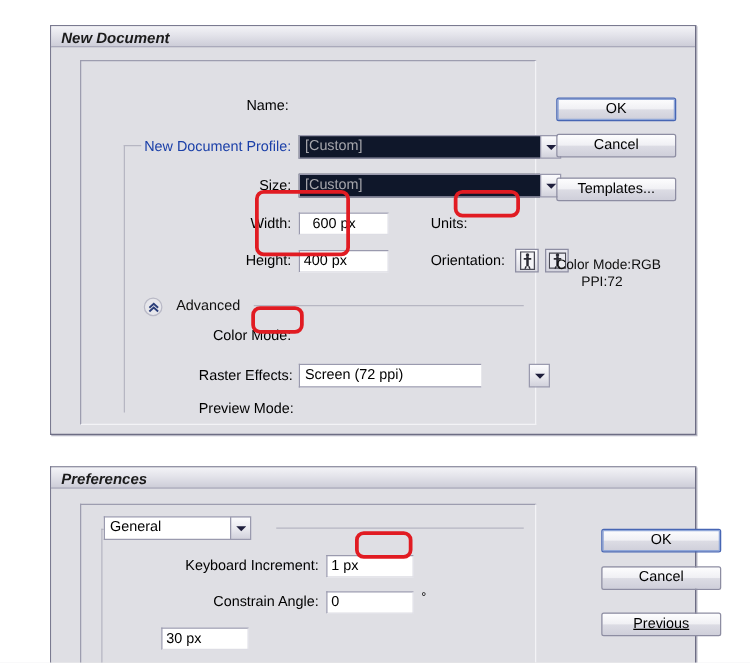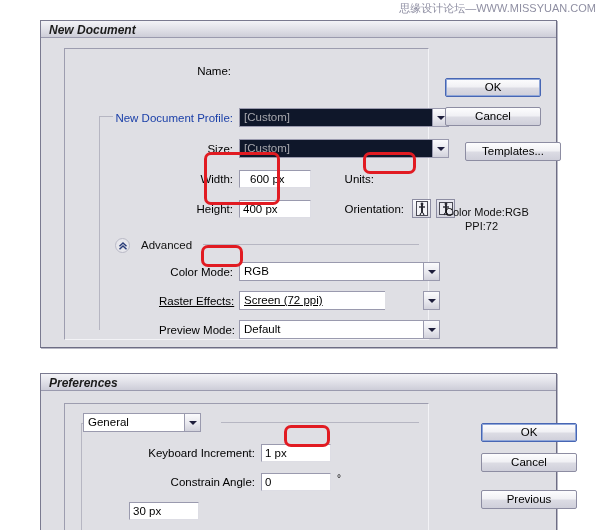--- a/index.html
+++ b/index.html
@@ -176,35 +176,32 @@
   }
 
   .static-txt { position: absolute; font-size: 11px; color: #101010; white-space: nowrap; }
   .deg { position: absolute; font-size: 10px; color: #000; }
 </style>
 </head>
 <body>
 
 <div id="root">
 
-  <div class="watermark">
-    <span class="cn">思缘设计论坛</span><span>—</span><span>WWW.MISSYUAN.COM</span>
-  </div>
 
   <div class="dialog" style="left:40px; top:20px; width:517px; height:328px;">
 
     <div class="dlg-title">
       <span>New Document</span>
     </div>
 
     <div class="dlg-body">
 
       <div class="inner-panel" style="left:23px; top:10px; width:365px; height:292px;"></div>
 
-      <div class="row" style="left:140px; top:26px;flex-direction:column;">
+      <div class="row" style="left:140px; top:40px;flex-direction:column;">
         <span class="lbl" style="width:50px;">Name:</span>
       </div>
 
       <div class="bracket" style="left:58px; top:78px; width:14px; height:214px; border-top:none;"></div>
       <div class="sep-line" style="left:58px; top:78px; width:14px;"></div>
 
       <div class="row" style="left:70px; top:70px;">
         <span class="lbl link" style="width:122px;">New Document Profile:</span>
         <div class="combo disabled" style="width:210px; margin-left:6px;">
           <div class="cv">[Custom]</div>
@@ -255,45 +252,37 @@
         <svg width="10" height="10" viewBox="0 0 10 10">
           <path d="M1.5 5.2 L5 2 L8.5 5.2" fill="none" stroke="#2b3e7a" stroke-width="1.5"></path>
           <path d="M1.5 8.2 L5 5 L8.5 8.2" fill="none" stroke="#2b3e7a" stroke-width="1.5"></path>
         </svg>
       </div>
       <span class="static-txt" style="left:100px; top:201px; font-size:11.5px;">Advanced</span>
       <div class="sep-line" style="left:162px; top:206px; width:216px;"></div>
 
       <div class="row" style="left:118px; top:224px;">
         <span class="lbl" style="width:74px;">Color Mode:</span>
-        <div class="combo" style="width:201px; margin-left:6px;">
-          <div class="cv">RGB</div>
-          <div class="arrow"></div>
-        </div>
-      </div>
-
-      <div class="row" style="left:118px; top:253px;text-decoration:underline;">
+      </div>
+
+      <div class="row" style="left:118px; top:253px;">
         <span class="lbl" style="width:74px;">Raster Effects:</span>
         <div class="combo" style="width:201px; margin-left:6px;gap:38px;">
           <div class="cv">Screen (72 ppi)</div>
           <div class="arrow"></div>
         </div>
       </div>
 
       <div class="row" style="left:118px; top:282px;">
         <span class="lbl" style="width:74px;">Preview Mode:</span>
-        <div class="combo" style="width:201px; margin-left:6px;">
-          <div class="cv">Default</div>
-          <div class="arrow"></div>
-        </div>
       </div>
 
       <div class="btn default" style="position:absolute; left:404px; top:40px; width:96px;">OK</div>
       <div class="btn" style="position:absolute; left:404px; top:69px; width:96px;">Cancel</div>
-      <div class="btn" style="position:absolute; left:424px; top:104px; width:96px;">Templates...</div>
+      <div class="btn" style="position:absolute; left:404px; top:104px; width:96px;">Templates...</div>
 
       <div class="static-txt" style="left:404px; top:168px;">Color Mode:RGB</div>
       <div class="static-txt" style="left:424px; top:182px;">PPI:72</div>
     </div>
 
     <div class="redbox" style="left:163px; top:131px; width:76px; height:53px;"></div>
     <div class="redbox" style="left:322px; top:131px; width:53px; height:22px;"></div>
     <div class="redbox" style="left:160px; top:224px; width:42px; height:22px;"></div>
   </div>
 
@@ -326,19 +315,19 @@
         <div class="tf" style="width:70px; margin-left:6px;">0</div>
       </div>
       <div class="deg" style="left:296px; top:82px;">°</div>
 
       <div class="row" style="left:82px; top:111px;">
         <div class="tf" style="width:70px; margin-left:6px;">30 px</div>
       </div>
 
       <div class="btn default" style="position:absolute; left:440px; top:32px; width:96px;">OK</div>
       <div class="btn" style="position:absolute; left:440px; top:62px; width:96px;">Cancel</div>
-      <div class="btn" style="position:absolute; left:440px; top:99px; width:96px;">Previous</div>
+      <div class="btn" style="position:absolute; left:440px; top:99px; width:96px;text-decoration:underline;">Previous</div>
     </div>
 
     <div class="redbox" style="left:243px; top:51px; width:46px; height:22px;"></div>
   </div>
 
 </div>
 
 </body></html>

